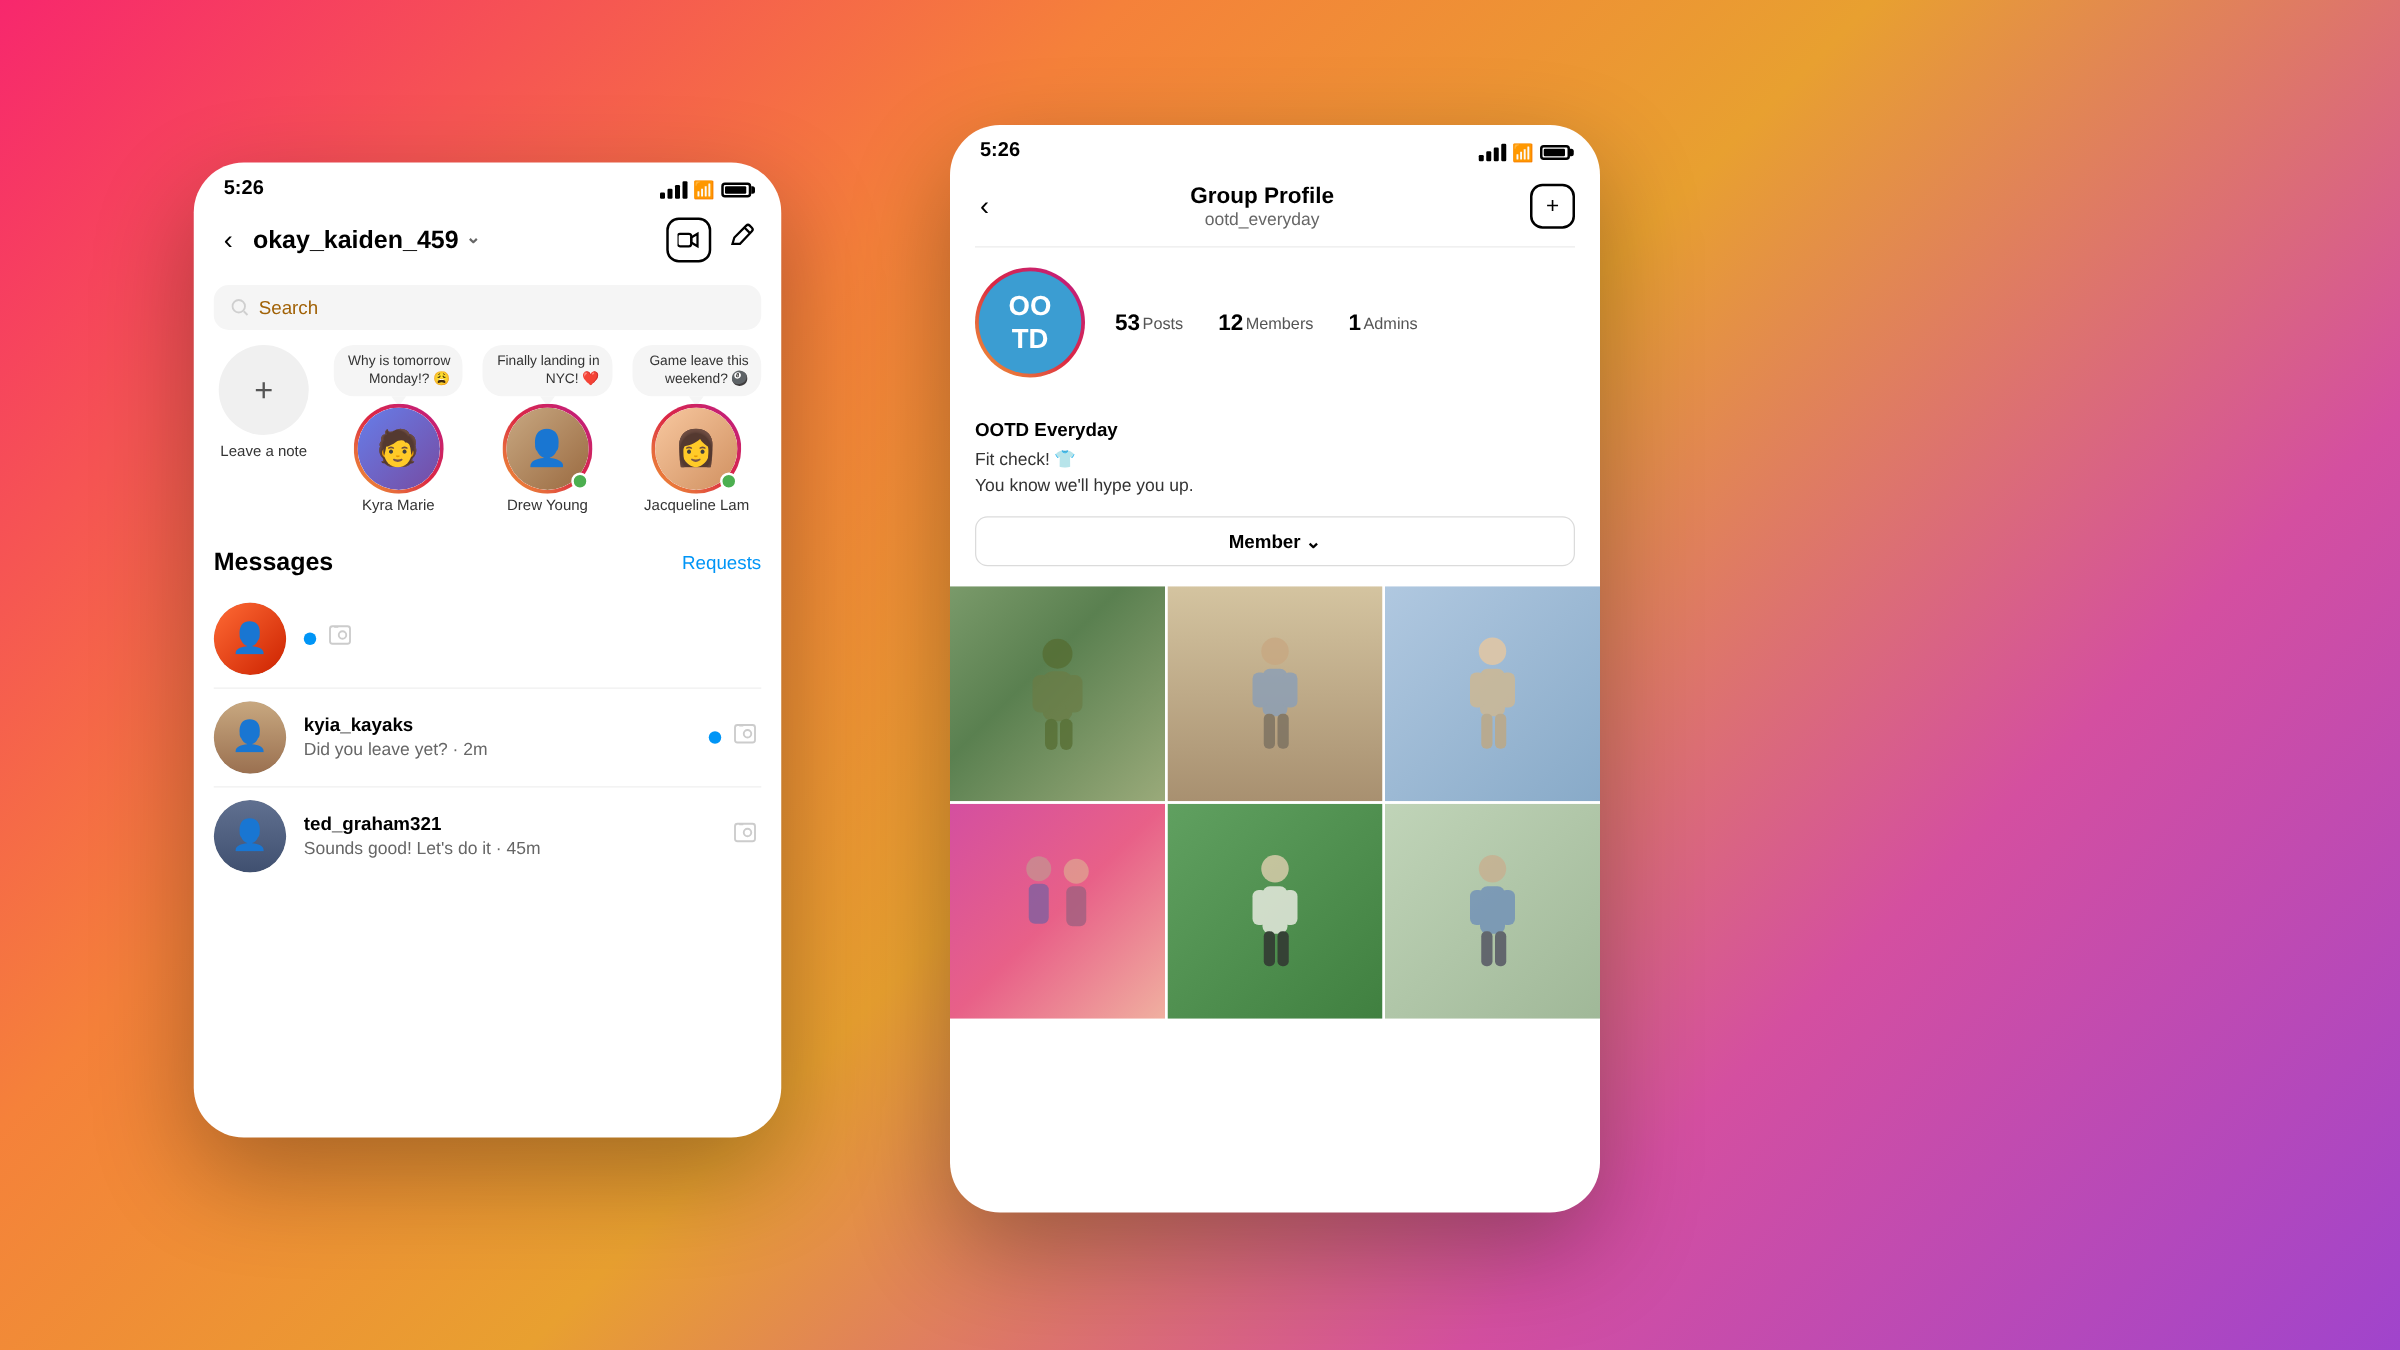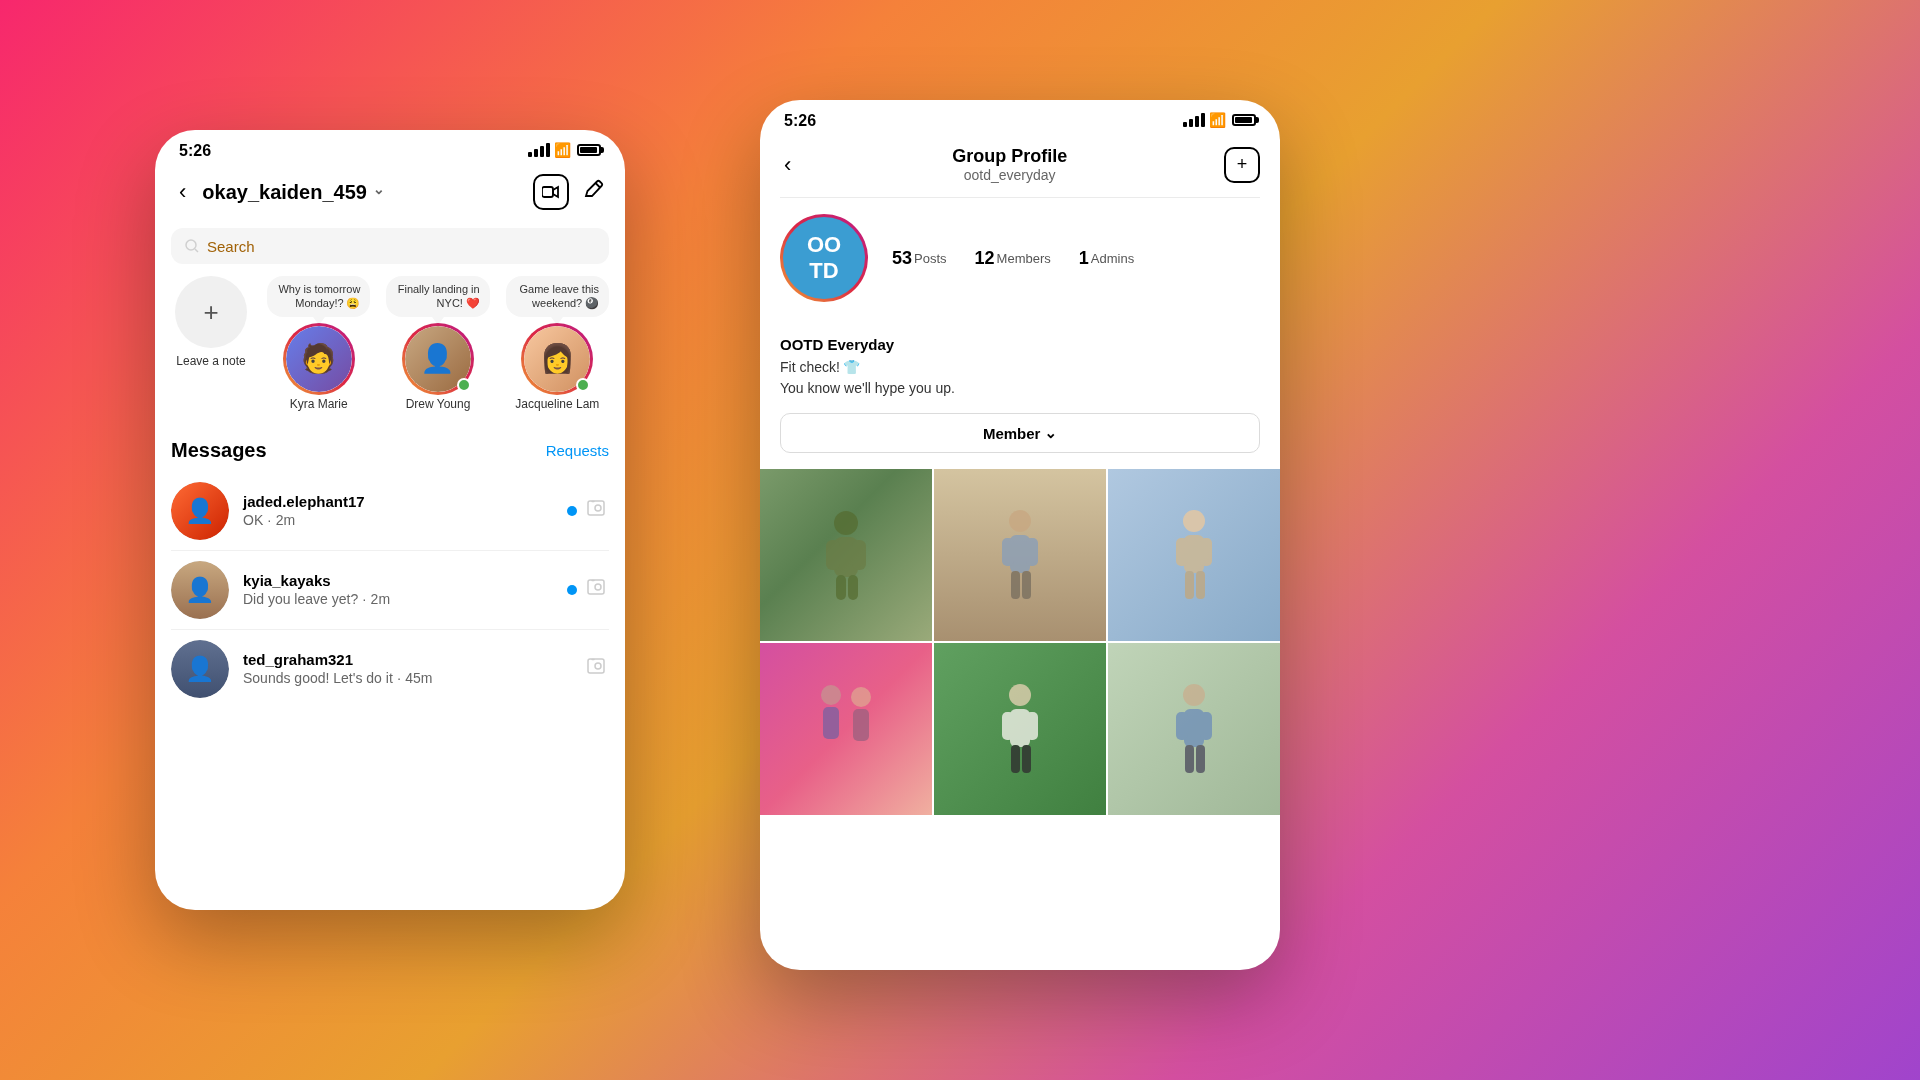--- a/index.html
+++ b/index.html
@@ -18,21 +18,21 @@
       background: #fff;
       border-radius: 40px;
       overflow: hidden;
       box-shadow: 0 30px 80px rgba(0,0,0,0.3);
     }
 
     
     .status-bar {
       display: flex;
       justify-content: space-between;
-      align-items: flex-start;
+      align-items: flex-end;
       padding: 12px 24px 6px;
       font-size: 15px;
       font-weight: 600;
     }
     .status-bar .time { font-weight: 700; font-size: 16px; }
     .status-icons { display: flex; align-items: center; gap: 5px; }
     .signal-bars { display: flex; align-items: flex-end; gap: 2px; }
     .signal-bars span {
       width: 4px;
       background: #000;
@@ -527,24 +527,20 @@
   <div class="messages-section">
     <div class="messages-header">
       <span class="messages-title">Messages</span>
       <span class="requests-link">Requests</span>
     </div>
 
     <div class="message-item">
       <div class="message-avatar">
         <div class="avatar-color-1 av-jaded" style="width:100%;height:100%;display:flex;align-items:center;justify-content:center;font-size:24px;color:#fff;border-radius:50%;">👤</div>
       </div>
-      <div class="message-info">
-        <div class="message-username">jaded.elephant17</div>
-        <div class="message-preview">OK · 2m</div>
-      </div>
       <div class="message-actions">
         <div class="unread-dot"></div>
         <span class="camera-icon">
           <svg width="22" height="18" viewBox="0 0 22 18" fill="none">
             <path d="M1 4a2 2 0 012-2h12a2 2 0 012 2v10a2 2 0 01-2 2H3a2 2 0 01-2-2V4z" stroke="#ccc" stroke-width="1.5" fill="none"></path>
             <circle cx="11" cy="9" r="3" stroke="#ccc" stroke-width="1.5" fill="none"></circle>
             <path d="M5 2.5h2" stroke="#ccc" stroke-width="1.5" stroke-linecap="round"></path>
           </svg>
         </span>
       </div>

